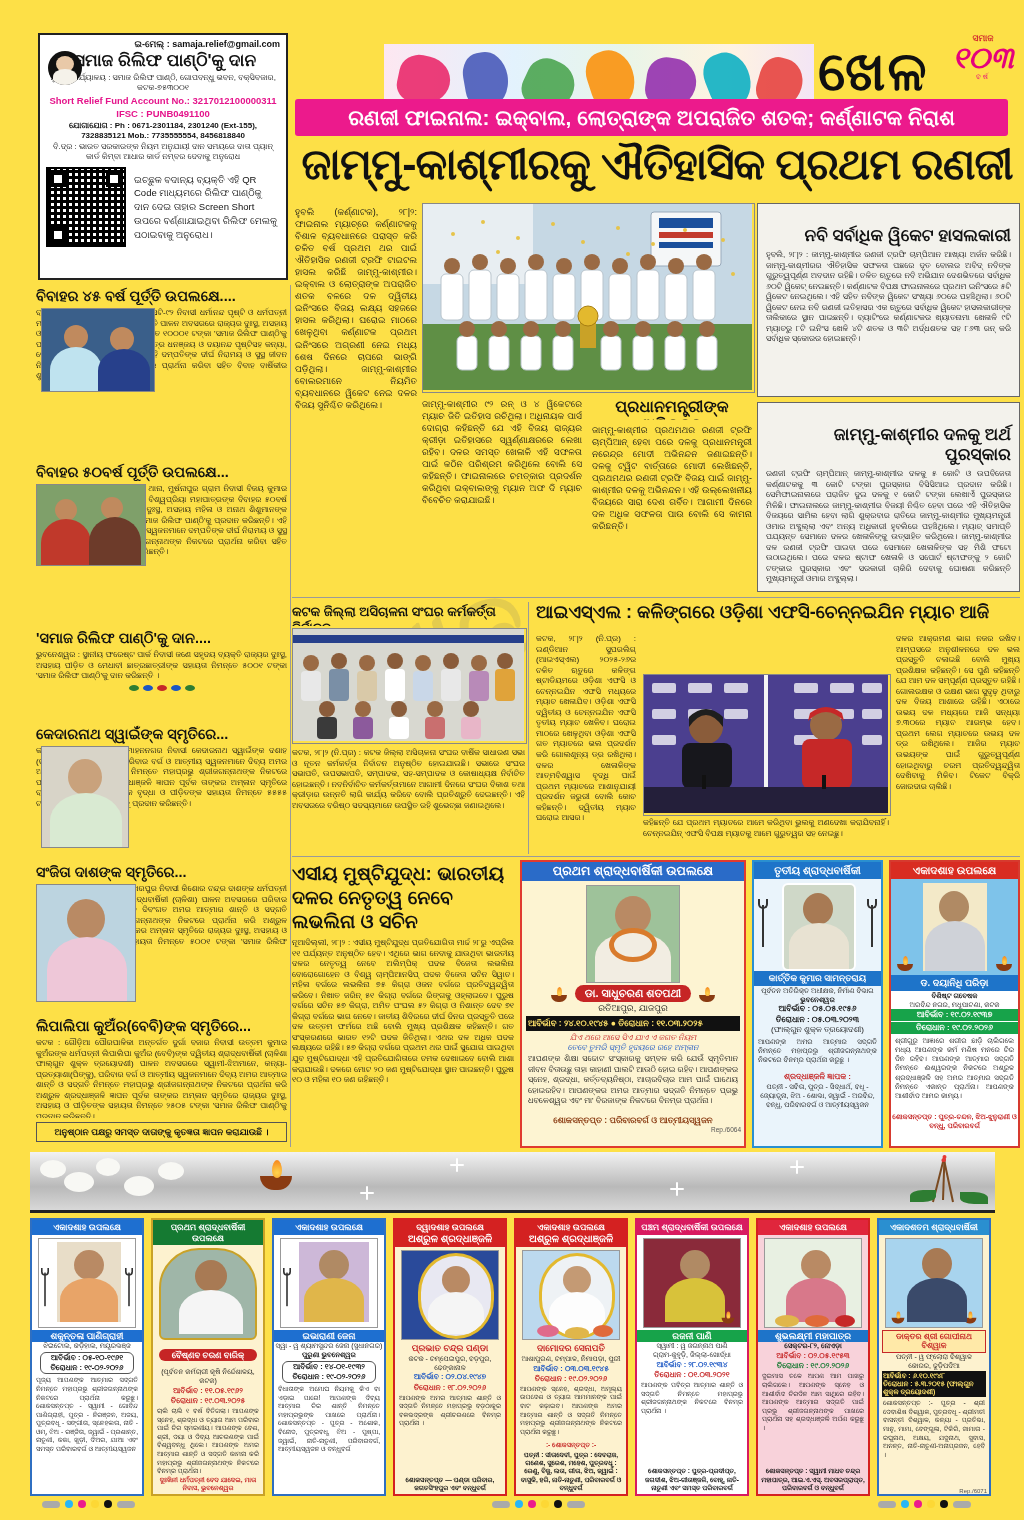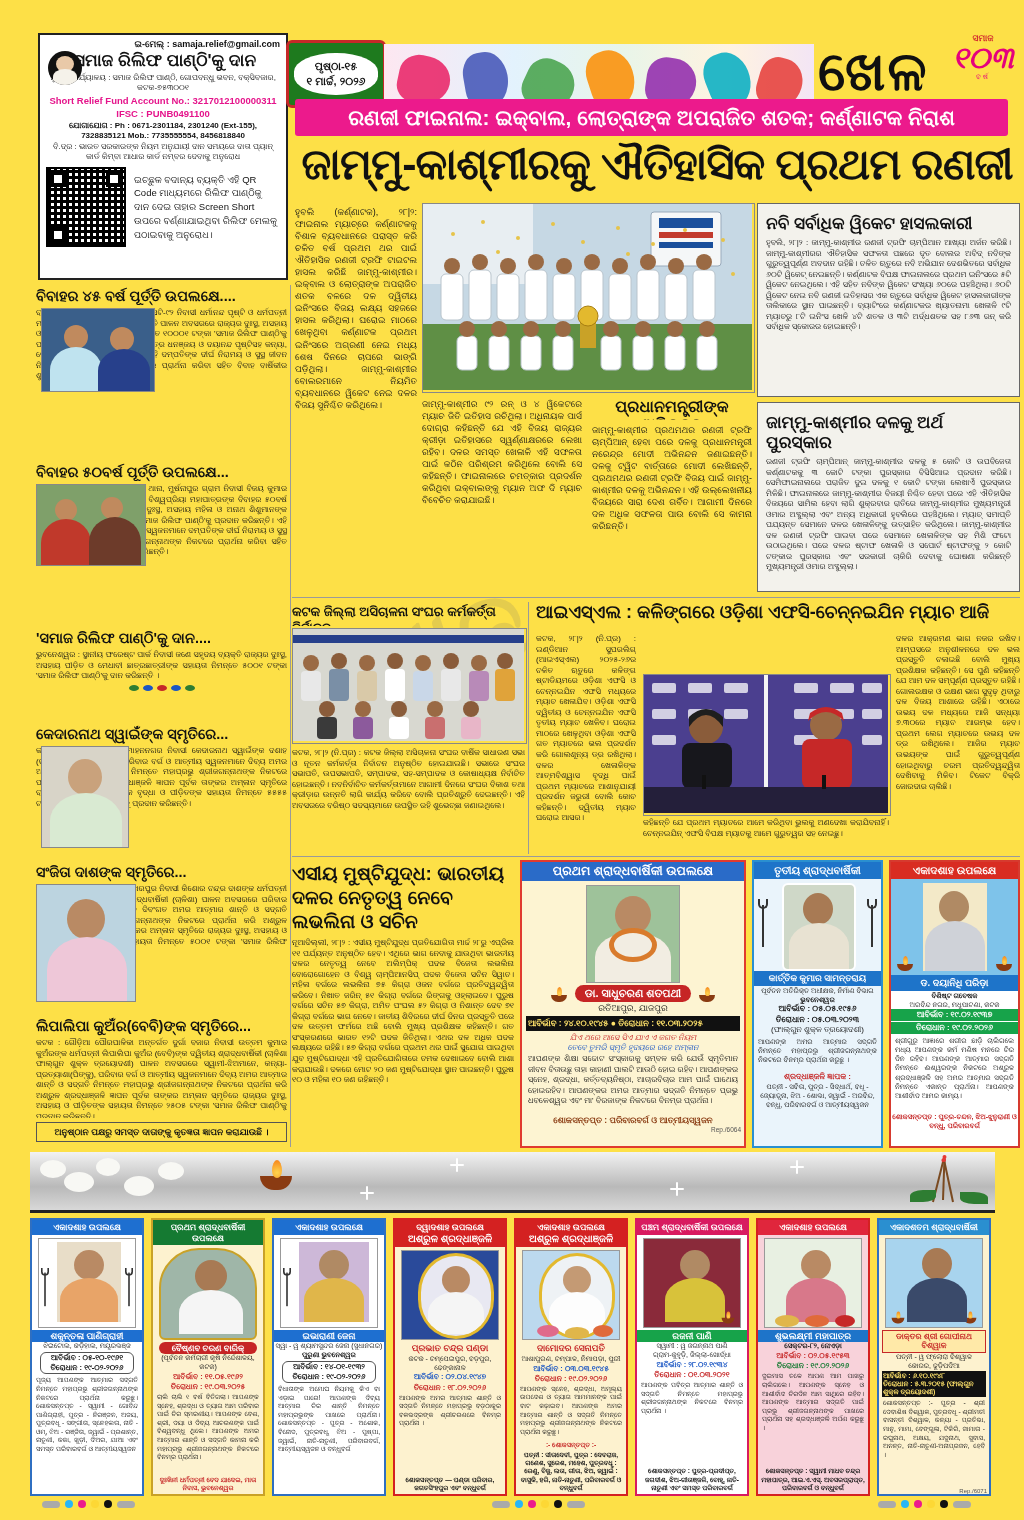--- a/index.html
+++ b/index.html
@@ -36,21 +36,21 @@
   .blob{position:absolute;border-radius:45% 55% 60% 40%;opacity:.85}
   .khela{font-size:54px;font-weight:bold;letter-spacing:2px;color:#101010}
   .badge103{text-align:center;line-height:1}
   .badge103 .s{color:#d32f2f;font-size:9px;font-weight:bold}
   .badge103 .n{color:#e5007d;font-size:30px;font-weight:bold;font-style:italic}
   .badge103 .d{color:#e5007d;font-size:7px;letter-spacing:2px}
   .pinkstrip{background:#ec1a8c;color:#fff;font-weight:bold;font-size:21px;display:flex;align-items:center;justify-content:center;border-radius:3px}
   .mainhead{font-size:43px;font-weight:bold;text-align:center;letter-spacing:-1px}
   
   .sbox{background:#f3f2ec;border:1px solid #666;padding:6px 8px;box-sizing:border-box}
-  .sbox h3{margin:4px 0 4px;font-size:17px;text-align:left}
+  .sbox h3{margin:16px 0 4px;font-size:17px;text-align:right}
   .vrule{width:1px;background:#9a9a9a}
   .hrule{height:1px;background:#9a9a9a}
   
   .notice-title{font-size:14.5px;font-weight:bold;margin:2px 0 3px}
   .facebox{border:1px solid #888;box-sizing:border-box;position:relative;overflow:hidden}
   .face{position:absolute;overflow:hidden}
   .face .hd{position:absolute;border-radius:50%;background:#c08a5e}
   .face .sh{position:absolute;border-radius:50% 50% 0 0}
   .flourish{display:flex;justify-content:center;gap:4px;align-items:center;height:12px}
   .flourish span{width:10px;height:6px;border-radius:50%}
@@ -110,26 +110,20 @@
     <div style="display:flex;gap:8px;margin-top:5px;align-items:center">
       <div class="qr">
           <i class="a"></i>
           <i class="b2"></i>
           <i class="c2"></i>
         </div>
       <div class="qrtxt" style="width:145px">ଇଚ୍ଛୁକ ବଦାନ୍ୟ ବ୍ୟକ୍ତି ଏହି QR Code ମାଧ୍ୟମରେ ରିଲିଫ ପାଣ୍ଠିକୁ ଦାନ ଦେଇ ତାହାର Screen Short ଉପରେ ବର୍ଣ୍ଣାଯାଇଥିବା ରିଲିଫ ମେଲକୁ ପଠାଇବାକୁ ଅନୁରୋଧ।</div>
     </div>
   </div>
 
-  <div class="abs flagbadge" style="left:286px;top:40px;width:94px;height:62px">
-    <div class="flaginner">
-      <div>ପୃଷ୍ଠା-୧୫</div>
-      <div>୧ ମାର୍ଚ୍ଚ, ୨୦୨୬</div>
-    </div>
-  </div>
 
   <div class="abs sportsstrip" style="left:384px;top:44px;width:430px;height:74px">
     <div class="blob" style="left:14px;top:12px;width:52px;height:48px;background:#e91e63;transform:rotate(12deg)"></div>
     <div class="blob" style="left:80px;top:8px;width:44px;height:56px;background:#3f51b5;transform:rotate(-10deg)"></div>
     <div class="blob" style="left:140px;top:16px;width:50px;height:50px;background:#43a047;transform:rotate(25deg)"></div>
     <div class="blob" style="left:204px;top:6px;width:46px;height:58px;background:#fb8c00;transform:rotate(-18deg)"></div>
     <div class="blob" style="left:262px;top:14px;width:50px;height:50px;background:#8e24aa;transform:rotate(8deg)"></div>
     <div class="blob" style="left:322px;top:8px;width:44px;height:56px;background:#00acc1;transform:rotate(-22deg)"></div>
     <div class="blob" style="left:374px;top:14px;width:44px;height:50px;background:#e53935;transform:rotate(16deg)"></div>
   </div>
@@ -491,21 +485,21 @@
     </div>
 
     <div class="obit" style="left:121px;border-color:#c9a227;background:#fdf2cf">
       <div class="oh" style="background:#157a32">ପ୍ରଥମ ଶ୍ରାଦ୍ଧବାର୍ଷିକୀ ଉପଲକ୍ଷେ</div>
       <div class="oph" style="border:2px solid #c9a227;border-radius:40px 40px 6px 6px;background:#9fb6a8">
         <div class="face" style="position:absolute;left:16px;top:6px;width:68px;height:78px;background:transparent">
           <span class="hd" style="left:18px;top:4px;width:32px;height:32px;background:#a87a54"></span>
           <span class="sh" style="left:2px;top:34px;width:64px;height:46px;background:#f5f5f5"></span>
         </div>
       </div>
-      <div class="onm pill" style="margin:0 6px;font-size:8.5px">ବୈଷ୍ଣବ ଚରଣ ବାରିକ୍</div>
+      <div class="onm pill" style="margin:7px 6px;font-size:8.5px">ବୈଷ୍ଣବ ଚରଣ ବାରିକ୍</div>
       <div class="oln">(ପୂର୍ବତନ କର୍ମଚାରୀ କୃଷି ନିର୍ଦ୍ଦେଶାଳୟ, କଟକ)</div>
       <div class="odt" style="color:#c62828">
         <div>ଆବିର୍ଭାବ : ୧୧.୦୫.୧୯୬୨</div>
         <div>ତିରୋଧାନ : ୧୯.୦୩.୨୦୨୫</div>
       </div>
       <div class="obd">ଚାଲି ଚାଲି ୧ ବର୍ଷ ବିତିଗଲା। ଆପଣଙ୍କ ସ୍ନେହ, ଶ୍ରଦ୍ଧା ଓ ତ୍ୟାଗ ଆମ ପରିବାର ପାଇଁ ଚିର ସ୍ମରଣୀୟ। ଆପଣଙ୍କ ବେଶ, ଶ୍ରୀ, ଦୟା ଓ ଦିବ୍ୟ ଆଚରଣଙ୍କ ପାଇଁ ବିଶ୍ୱବନ୍ଧୁ ଥିଲେ। ଆପଣଙ୍କ ଅମର ଆତ୍ମାର ଶାନ୍ତି ଓ ସଦ୍‌ଗତି କାମନା କରି ମହାପ୍ରଭୁ ଶ୍ରୀଜଗନ୍ନାଥଙ୍କ ନିକଟରେ ବିନମ୍ର ପ୍ରାର୍ଥନା।</div>
       <div class="oft" style="color:#c62828">ଦୁଃଖିନୀ ଧର୍ମପତ୍ନୀ ବେଦ ଯାଦେଇ, ମାତା ନିବାସ, ଭୁବନେଶ୍ୱର</div>
     </div>
 
     <div class="obit" style="left:242px;border-color:#2f6fc1">

